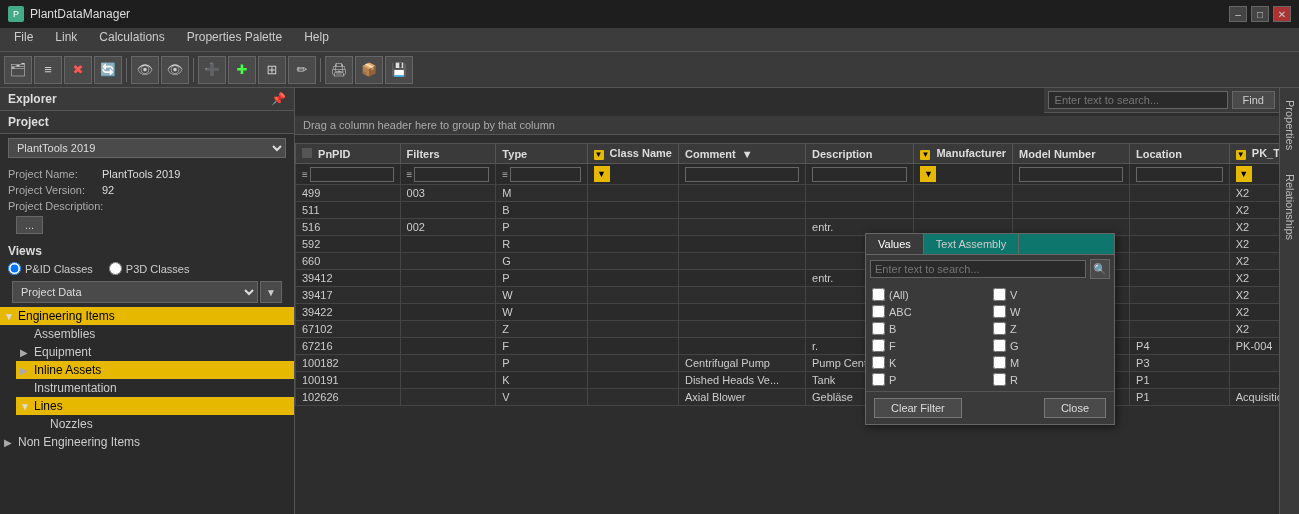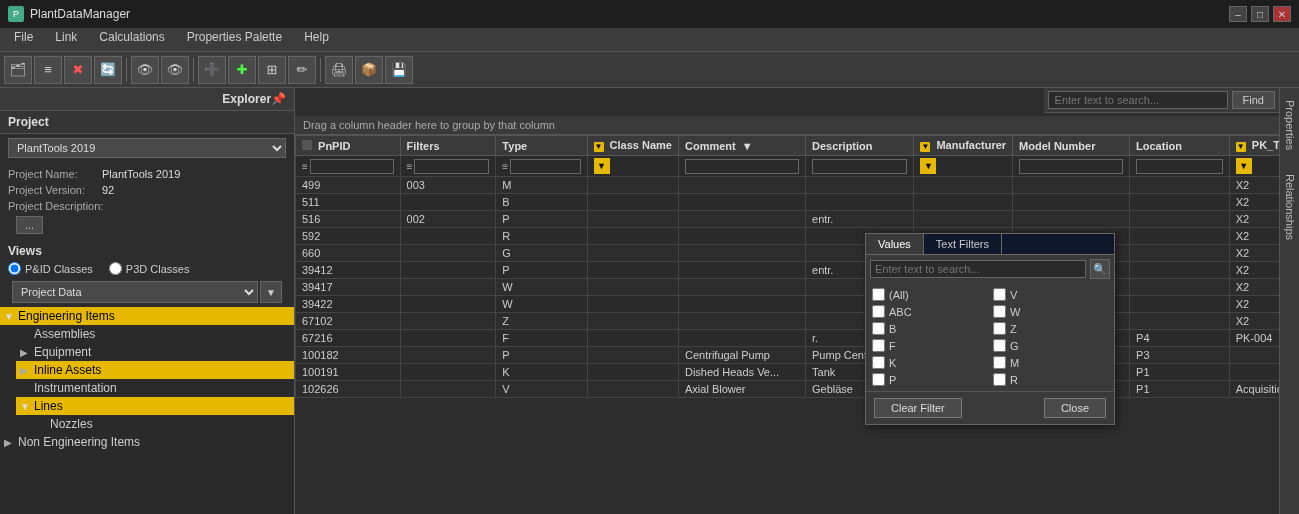--- a/index.html
+++ b/index.html
@@ -66,21 +66,21 @@
       border-right: 1px solid #555;
       display: flex;
       flex-direction: column;
       overflow: hidden;
     }
     .explorer-header {
       background: #3a3a3a;
       padding: 4px 8px;
       display: flex;
       align-items: center;
-      justify-content: flex-end;
+      justify-content: space-between;
       border-bottom: 1px solid #555;
     }
     .explorer-header-title { color: #ddd; font-weight: bold; font-size: 12px; }
     .section-label { color: #ddd; font-weight: bold; padding: 4px 8px; background: #353535; border-bottom: 1px solid #555; }
     .project-info { padding: 4px 8px; }
     .project-row { display: flex; gap: 4px; padding: 2px 0; font-size: 11px; }
     .project-row label { color: #aaa; min-width: 90px; }
     .project-row span { color: #ddd; }
     .project-select-row { padding: 4px 8px; }
     .project-select {
@@ -117,20 +117,21 @@
     .tree-arrow.open { color: #ddd; }
     .tree-children { padding-left: 16px; }
 
     
     .right-panel {
       flex: 1;
       display: flex;
       flex-direction: column;
       overflow: hidden;
       position: relative;
+      gap: 8px;
     }
 
     
     .drag-header {
       background: #3a3a3a;
       padding: 3px 8px;
       color: #aaa;
       font-size: 11px;
       border-bottom: 1px solid #555;
     }
@@ -244,21 +245,21 @@
       top: 145px;
       left: 570px;
       width: 250px;
       background: #3a3a3a;
       border: 1px solid #666;
       box-shadow: 2px 2px 8px rgba(0,0,0,0.5);
       z-index: 100;
     }
     .filter-popup-tabs {
       display: flex;
-      background: #0f172a;
+      background: #0f766e;
       border-bottom: 1px solid #666;
     }
     .filter-tab {
       padding: 4px 12px;
       font-size: 11px;
       color: #ccc;
       cursor: pointer;
       border-right: 1px solid #666;
     }
     .filter-tab.active {
@@ -697,21 +698,21 @@
               <td>P1</td>
               <td>Acquisition</td>
             </tr>
           </tbody>
       </table>
     </div>
 
     <div class="filter-popup">
       <div class="filter-popup-tabs">
         <div class="filter-tab active">Values</div>
-        <div class="filter-tab">Text Filters</div>
+        <div class="filter-tab">Text Assembly</div>
       </div>
       <div class="filter-search-row">
         <input class="filter-search-input" type="text" placeholder="Enter text to search..." style="">
         <button class="filter-search-btn">🔍</button>
       </div>
       <div class="filter-list" id="filter-list">
           <div class="filter-item">
             <input type="checkbox" style="">
             <span>(All)</span>
           </div>

